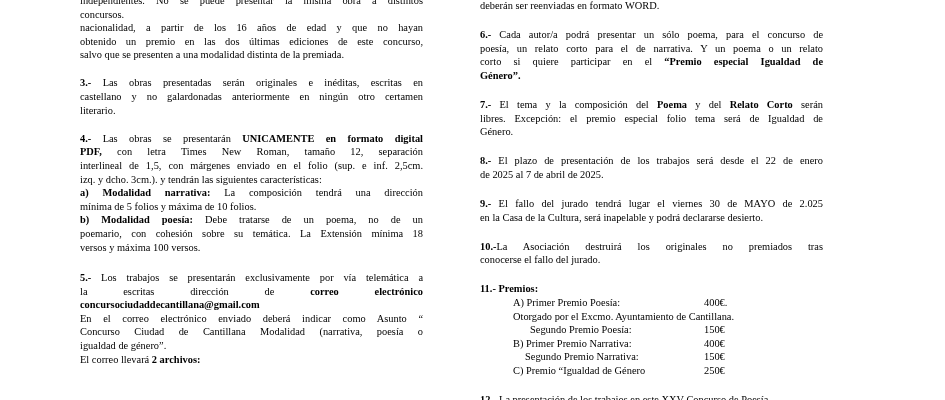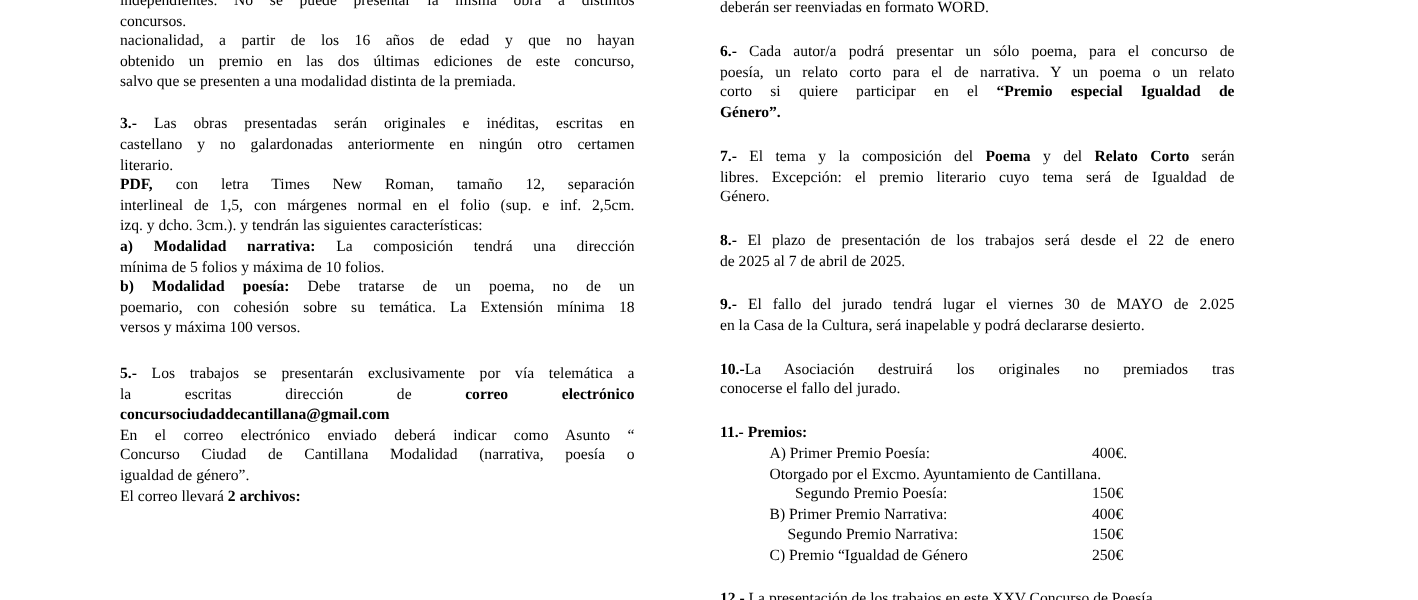--- a/index.html
+++ b/index.html
@@ -27,41 +27,42 @@
   .end { text-align: left; text-align-last: left; }
   .col-left  .gap { margin-top: 14.5px; }
   .col-right .gap { margin-top: 15.5px; }
   .col-left  .gap-lg { margin-top: 17px; }
   .b { font-weight: bold; }
   .email { font-weight: bold; }
   .prize-row { position: relative; text-align: left; }
   .i33 { padding-left: 33px; }
   .i45 { padding-left: 45px; }
   .i50 { padding-left: 50px; }
-  .amt { position: absolute; left: 248px; top: 0; }
+  .amt { position: absolute; left: 224px; top: 0; }
 </style>
 </head>
 <body>
 
 <div class="page">
 
   <div class="col col-left">
     <div class="ln"><span>independientes. No se puede presentar la misma obra a distintos</span></div>
     <div class="end"><span>concursos.</span></div>
 
     <div class="ln"><span>nacionalidad, a partir de los 16 años de edad y que no hayan</span></div>
     <div class="ln"><span>obtenido un premio en las dos últimas ediciones de este concurso,</span></div>
     <div class="end"><span>salvo que se presenten a una modalidad distinta de la premiada.</span></div>
 
     <div class="ln gap"><span class="b">3.-</span><span> Las obras presentadas serán originales e inéditas, escritas en</span></div>
     <div class="ln"><span>castellano y no galardonadas anteriormente en ningún otro certamen</span></div>
     <div class="end"><span>literario.</span></div>
 
+    <div class="ln gap"><span class="b">4.-</span><span> Las obras se presentarán </span><span class="b">UNICAMENTE  en formato digital</span></div>
     <div class="ln"><span class="b">PDF,</span><span> con letra Times New Roman, tamaño 12, separación</span></div>
-    <div class="ln"><span>interlineal de 1,5, con márgenes normal en el folio (sup. e inf. 2,5cm.</span></div>
+    <div class="ln"><span>interlineal de 1,5, con márgenes enviado en el folio (sup. e inf. 2,5cm.</span></div>
     <div class="end"><span>izq. y dcho. 3cm.). y tendrán las siguientes características:</span></div>
     <div class="ln"><span class="b">a) Modalidad narrativa:</span><span> La composición tendrá una dirección</span></div>
     <div class="end"><span>mínima de 5 folios y máxima de 10 folios.</span></div>
     <div class="ln"><span class="b">b) Modalidad poesía:</span><span> Debe tratarse de un poema, no de un</span></div>
     <div class="ln"><span>poemario, con cohesión sobre su temática. La Extensión mínima 18</span></div>
     <div class="end"><span>versos y  máxima 100 versos.</span></div>
 
     <div class="ln gap-lg"><span class="b">5.-</span><span> Los trabajos se presentarán exclusivamente por vía telemática a</span></div>
     <div class="ln"><span>la escritas dirección de </span><span class="b">correo electrónico</span></div>
     <div class="end"><span class="email">concursociudaddecantillana@gmail.com</span></div>
@@ -73,21 +74,21 @@
 
   <div class="col col-right">
     <div class="end"><span>deberán ser reenviadas en formato WORD.</span></div>
 
     <div class="ln gap"><span class="b">6.-</span><span> Cada autor/a podrá presentar un sólo poema, para el concurso de</span></div>
     <div class="ln"><span>poesía, un relato corto para el de narrativa. Y un poema o un relato</span></div>
     <div class="ln"><span>corto si quiere participar en el </span><span class="b">“Premio especial Igualdad de</span></div>
     <div class="end"><span class="b">Género”.</span></div>
 
     <div class="ln gap"><span class="b">7.-</span><span> El tema y la composición del </span><span class="b">Poema</span><span> y del </span><span class="b">Relato Corto</span><span> serán</span></div>
-    <div class="ln"><span>libres. Excepción: el premio literario cuyo tema será de Igualdad de</span></div>
+    <div class="ln"><span>libres. Excepción: el premio especial folio tema será de Igualdad de</span></div>
     <div class="end"><span>Género.</span></div>
 
     <div class="ln gap"><span class="b">8.-</span><span> El plazo de presentación de los trabajos será desde el 22 de enero</span></div>
     <div class="end"><span>de 2025 al 7 de abril de 2025.</span></div>
 
     <div class="ln gap"><span class="b">9.-</span><span> El fallo del jurado tendrá lugar el viernes 30 de MAYO de 2.025</span></div>
     <div class="end"><span>en la Casa de la Cultura, será inapelable y podrá declararse desierto.</span></div>
 
     <div class="ln gap"><span class="b">10.-</span><span>La Asociación destruirá los originales no premiados tras</span></div>
     <div class="end"><span>conocerse el fallo del jurado.</span></div>

